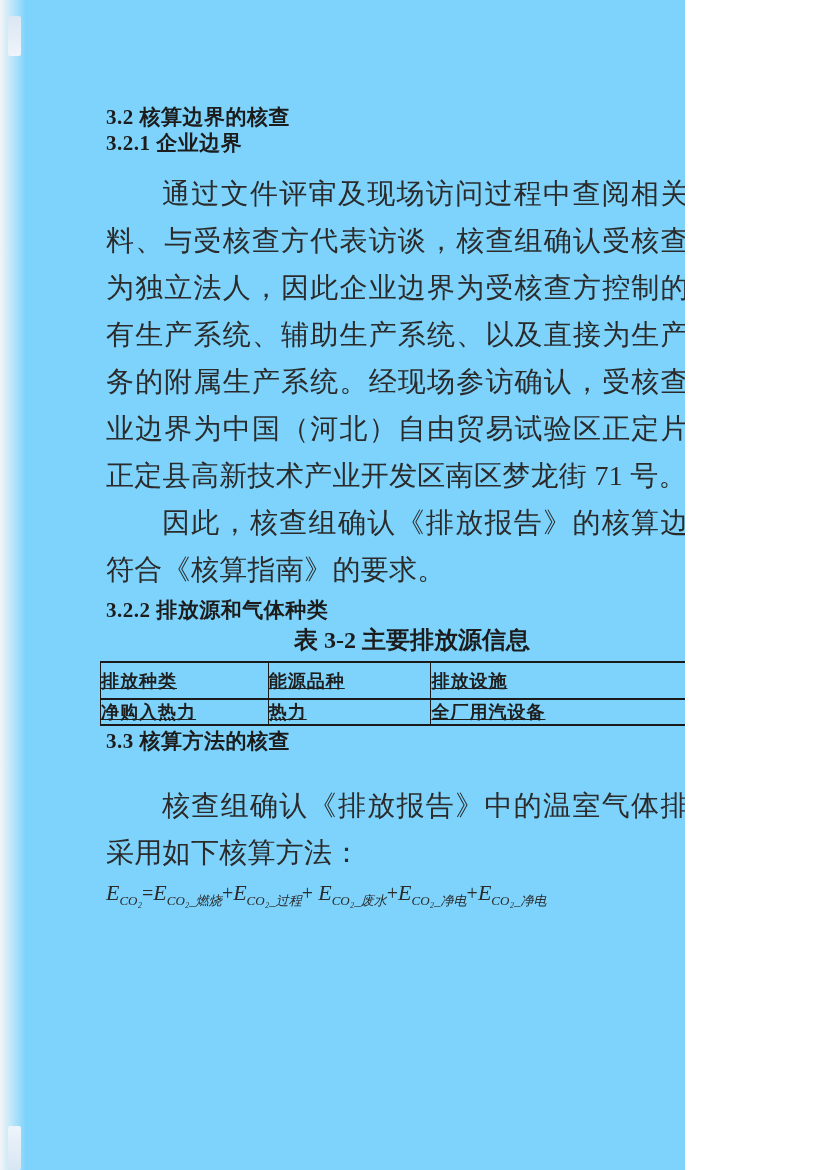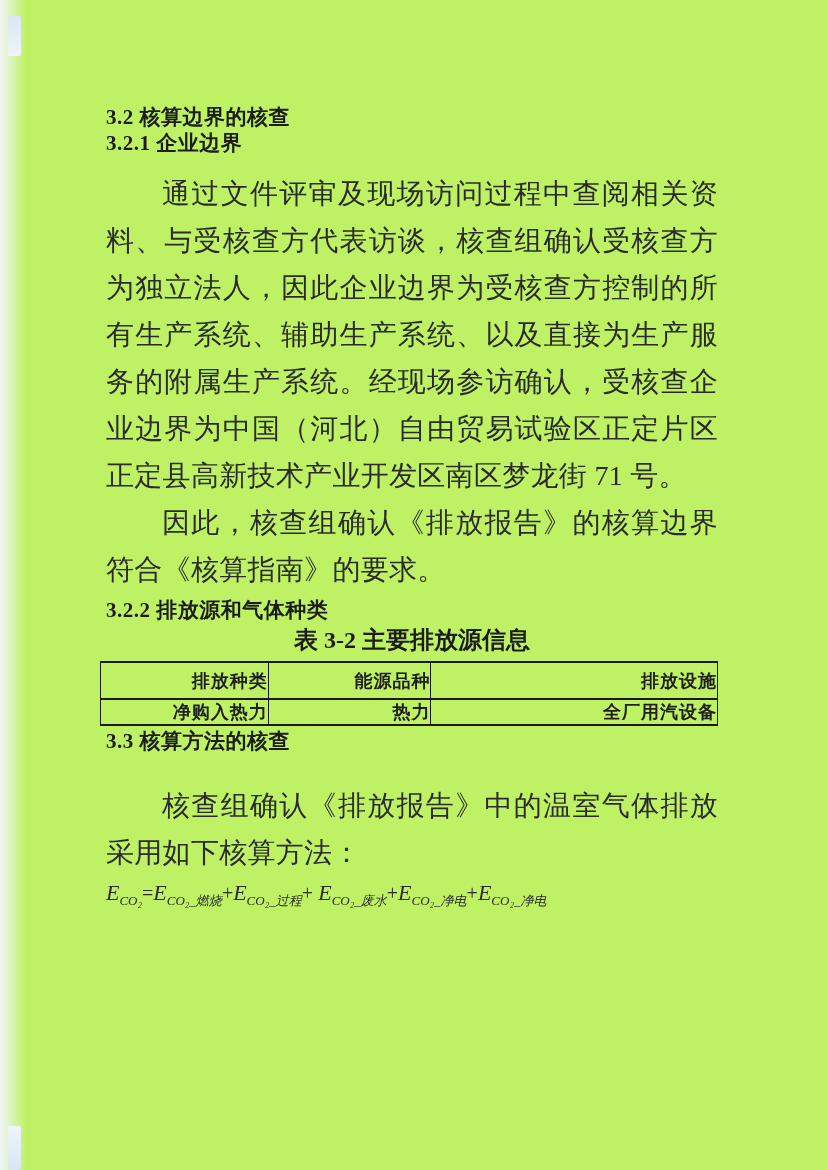--- a/index.html
+++ b/index.html
@@ -1,20 +1,20 @@
 <!DOCTYPE html>
 <html lang="zh"><head>
 <meta charset="utf-8">
 <style>
   * { margin:0; padding:0; box-sizing:border-box; }
   html,body { background:#ffffff; }
   .page {
     position:relative;
-    width:827px; height:1170px;
-    background:#bef264;
+    width:685px; height:1170px;
+    background:#7dd3fc;
     font-family:"Liberation Serif","DejaVu Serif",serif;
     color:#262626;
     overflow:hidden;
   }
   
   .edge-strip {
     position:absolute; left:0; top:0; width:26px; height:100%;
     background:linear-gradient(to right, #f3f5f7, rgba(255,255,255,0));
     pointer-events:none;
   }
@@ -50,22 +50,22 @@
     margin-top:2px; text-align:center;
     font-weight:bold; font-size:24px; line-height:30px; color:#1c1c1c;
   }
 
   table.emission {
     margin-top:6px; margin-left:-6px;
     width:618px; border-collapse:collapse;
     font-size:18px; color:#1f1f1f;
   }
   table.emission th, table.emission td {
-    border:1.6px solid #1a1a1a; text-align:right;
-    font-weight:600; letter-spacing:1px;
+    border:1.6px solid #1a1a1a; text-align:left;
+    font-weight:600; letter-spacing:1px;text-decoration:underline;
   }
   table.emission th { height:37px; border-bottom-width:2.4px; font-weight:700; }
   table.emission td { height:25px; }
   col.c1 { width:168px; } col.c2 { width:163px; } col.c3 { width:287px; }
   table.emission, table.emission tr:first-child th { border-top-width:2.2px; }
   table.emission tr:last-child td { border-bottom-width:2.2px; }
 
   .formula {
     margin-top:2px; font-size:21px; line-height:30px;
     font-style:italic; color:#2b2b2b; white-space:nowrap;

